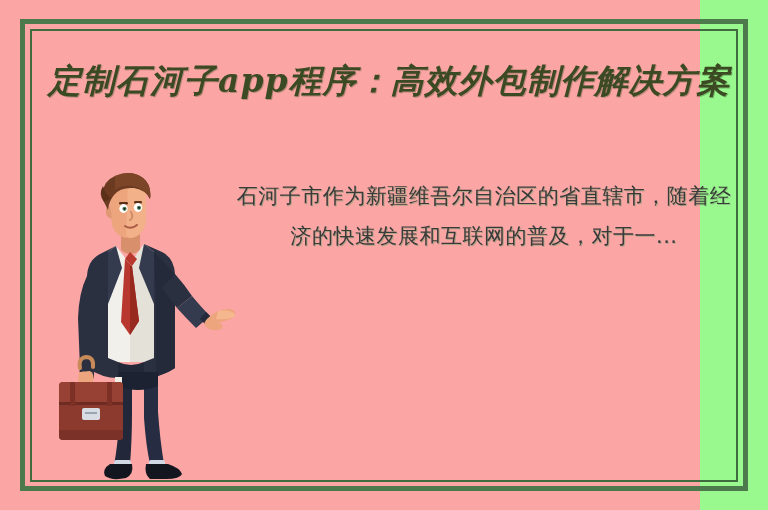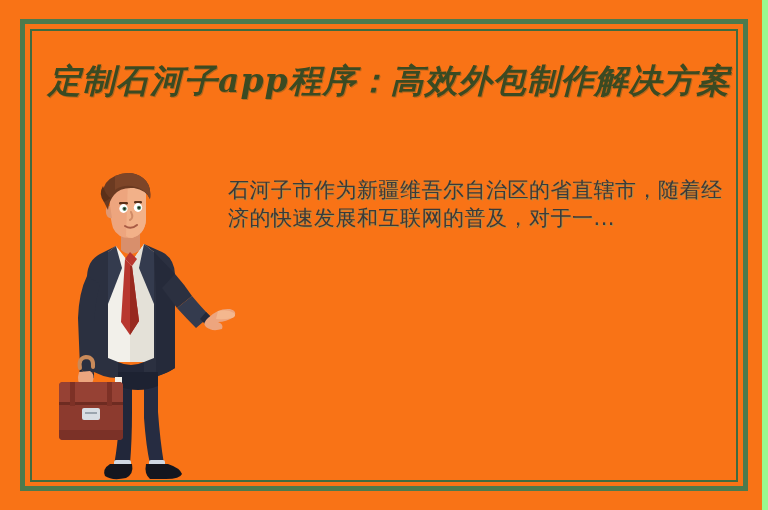--- a/index.html
+++ b/index.html
@@ -9,23 +9,23 @@
   body {
     width: 768px;
     height: 510px;
     overflow: hidden;
     font-family: "Liberation Sans", sans-serif;
     background: #99f98f;
   }
 
   .poster {
     position: relative;
-    width: 762px;
+    width: 700px;
     height: 510px;
-    background: #f97316;
+    background: #fca5a5;
     box-sizing: border-box;
   }
 
   
   .frame-outer {
     position: absolute;
     left: 20px;
     top: 19px;
     width: 728px;
     height: 472px;
@@ -62,25 +62,26 @@
   }
 
   
   .body-copy {
     position: absolute;
     left: 228px;
     top: 176px;
     width: 512px;
     font-family: "DejaVu Sans", "Liberation Sans", sans-serif;
     font-size: 21px;
-    line-height: 28px;
+    line-height: 40px;
     letter-spacing: .5px;
     color: #3a3a3a;
     text-shadow: 1px 1px 0 rgba(120,160,110,.55);
     word-break: break-all;
+    text-align: center;
   }
 
   
   .illustration {
     position: absolute;
     left: 58px;
     top: 172px;
     width: 180px;
     height: 312px;
   }

